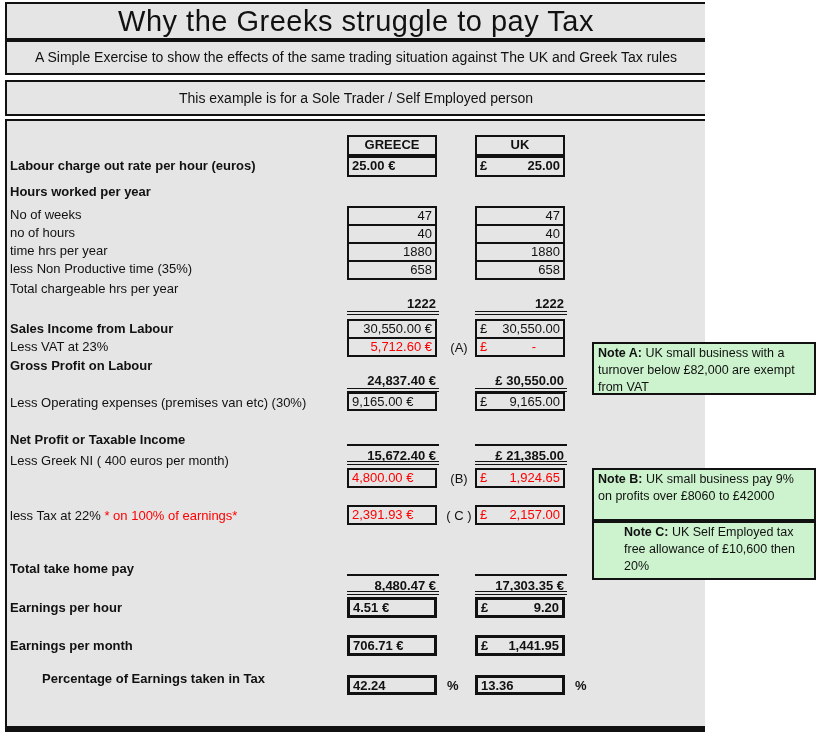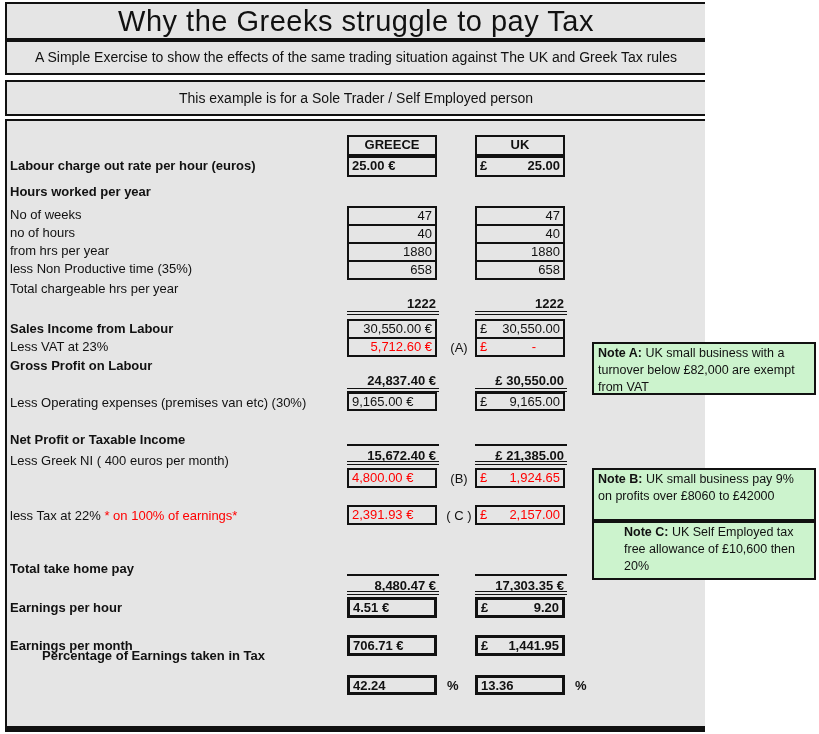--- a/index.html
+++ b/index.html
@@ -65,21 +65,21 @@
     <div class="lbl b" style="top:37px;">Labour charge out rate per hour (euros)</div>
     <div class="cb gcol b" style="top:35px;">25.00 €</div>
     <div class="cb ucol b ukflex" style="top:35px;">
       <span>£</span>
       <span>25.00</span>
     </div>
 
     <div class="lbl b" style="top:63px;">Hours worked per year</div>
     <div class="lbl" style="top:86px;">No of weeks</div>
     <div class="lbl" style="top:104px;">no of hours</div>
-    <div class="lbl" style="top:122px;">from hrs per year</div>
+    <div class="lbl" style="top:122px;">time hrs per year</div>
     <div class="lbl" style="top:140px;">less Non Productive time (35%)</div>
 
     <div class="group gcol" style="top:85px;">
       <div class="grow">47</div>
       <div class="grow">40</div>
       <div class="grow">1880</div>
       <div class="grow">658</div>
     </div>
     <div class="group ucol" style="top:85px;">
       <div class="grow">47</div>
@@ -152,21 +152,21 @@
       <span>9.20</span>
     </div>
 
     <div class="lbl b" style="top:517px;">Earnings per month</div>
     <div class="cb thick gcol b" style="top:514px;">706.71 €</div>
     <div class="cb thick ucol b ukflex" style="top:514px;">
       <span>£</span>
       <span>1,441.95</span>
     </div>
 
-    <div class="lbl b" style="top:527px;padding-left:32px;">Percentage of Earnings taken in Tax</div>
+    <div class="lbl b" style="top:550px;padding-left:32px;">Percentage of Earnings taken in Tax</div>
     <div class="cb thick gcol b" style="top:554px;height:20px;">42.24</div>
     <div class="pct" style="left:440px;top:557px;">%</div>
     <div class="cb thick ucol b" style="top:554px;height:20px;">13.36</div>
     <div class="pct" style="left:568px;top:557px;">%</div>
 
     <div class="note" style="top:221px;height:53px;">
       <span class="b">Note A:</span><span> UK small business with a turnover below £82,000 are exempt from VAT</span>
     </div>
     <div class="note" style="top:347px;height:53px;">
       <span class="b">Note B:</span><span> UK small business pay 9% on profits over £8060 to £42000</span>

